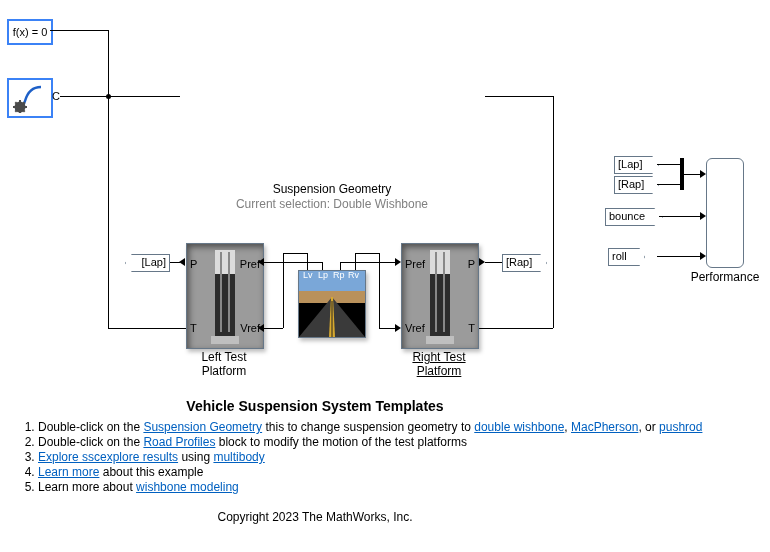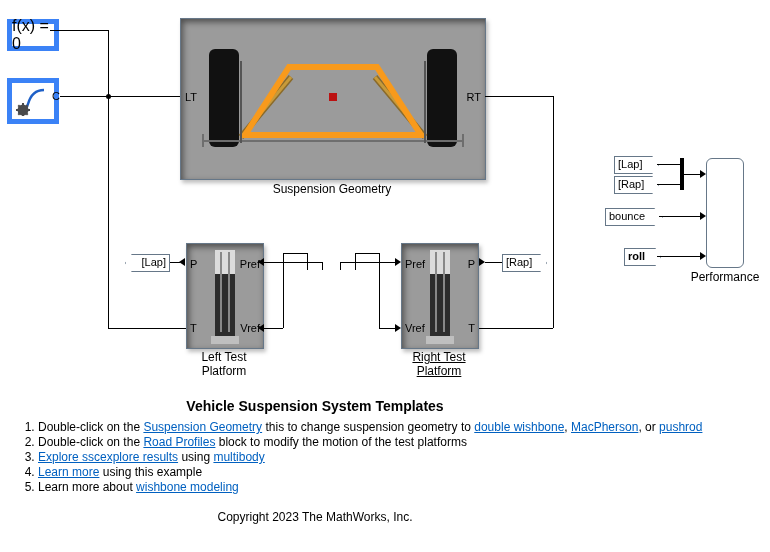--- a/index.html
+++ b/index.html
@@ -10,23 +10,23 @@
     font-family: Arial, Helvetica, sans-serif;
     background: #fff;
     color: #000;
     font-size: 12px;
   }
   .canvas { position: relative; width: 770px; height: 552px; }
 
   
   .src-block {
     position: absolute;
-    border: 5px solid #3b82f6;
+    border: 2px solid #3b82f6;
     background: #fff;
-    font-size: 16px;
+    font-size: 11px;
     display: flex;
     align-items: center;
     justify-content: center;
   }
 
   
   .port-out {
     position: absolute;
     width: 0; height: 0;
     border-top: 4px solid transparent;
@@ -157,48 +157,22 @@
   <div class="port-label" style="left:52px; top:90px;">C</div>
 
   <div class="h-line" style="left:50px; top:30px; width:58px;"></div>
   <div class="v-line" style="left:108px; top:30px; height:66px;"></div>
 
   <div class="h-line" style="left:60px; top:96px; width:120px;"></div>
   <div class="dot" style="left:108px; top:96px;"></div>
 
   <div class="v-line" style="left:108px; top:96px; height:232px;"></div>
 
-  <div class="big-block" style="left:180px; top:18px; width:304px; height:160px;">
-
-    <span class="port-label" style="left:4px; top:72px;">LT</span>
-    <span class="port-label" style="right:4px; top:72px;">RT</span>
-
-    <svg width="304" height="160" style="position:absolute;left:0;top:0;">
-
-      <rect x="28" y="30" width="30" height="98" rx="6" fill="#111"></rect>
-      <rect x="246" y="30" width="30" height="98" rx="6" fill="#111"></rect>
-
-      <line x1="22" y1="122" x2="282" y2="122" stroke="#6e6e6e" stroke-width="2"></line>
-      <line x1="22" y1="115" x2="22" y2="128" stroke="#6e6e6e" stroke-width="2"></line>
-      <line x1="282" y1="115" x2="282" y2="128" stroke="#6e6e6e" stroke-width="2"></line>
-
-      <line x1="60" y1="118" x2="110" y2="58" stroke="#8a6a2a" stroke-width="6"></line>
-      <line x1="60" y1="118" x2="110" y2="58" stroke="#c79a3a" stroke-width="3"></line>
-
-      <line x1="244" y1="118" x2="194" y2="58" stroke="#8a6a2a" stroke-width="6"></line>
-      <line x1="244" y1="118" x2="194" y2="58" stroke="#c79a3a" stroke-width="3"></line>
-
-      <polygon points="108,48 196,48 240,116 64,116" fill="none" stroke="#f89a1c" stroke-width="6"></polygon>
-
-      <rect x="148" y="74" width="8" height="8" fill="#b11"></rect>
-      <line x1="60" y1="42" x2="60" y2="124" stroke="#555" stroke-width="2"></line>
-      <line x1="244" y1="42" x2="244" y2="124" stroke="#555" stroke-width="2"></line>
-    </svg>
-  </div>
   <div class="caption" style="left:180px; top:182px; width:304px;">Suspension Geometry</div>
+  <div class="sub-caption" style="left:182px; top:197px;">Current selection: Double Wishbone</div>
 
   <div class="h-line" style="left:485px; top:96px; width:68px;"></div>
   <div class="v-line" style="left:553px; top:96px; height:232px;"></div>
   <div class="h-line" style="left:478px; top:328px; width:75px;"></div>
 
   <div class="h-line" style="left:108px; top:328px; width:78px;"></div>
 
   <div class="big-block" style="left:186px; top:243px; width:76px; height:104px;">
     <span class="port-label" style="left:3px; top:14px;">P</span>
     <span class="port-label" style="left:3px; top:78px;">T</span>
@@ -232,20 +206,36 @@
       <rect x="24" y="92" width="28" height="8" fill="#bfbfbf"></rect>
     </svg>
   </div>
   <div class="caption" style="left:401px; top:350px; width:76px; white-space:pre-line;text-decoration:underline;">Right Test
 Platform</div>
 
   <div class="port-out" style="left:479px; top:258px;"></div>
   <div class="h-line" style="left:485px; top:262px; width:17px;"></div>
   <div class="tag right-point" style="left:502px; top:254px; width:32px;"><span>[Rap]</span></div>
 
+  <div class="big-block" style="left:298px; top:270px; width:66px; height:66px; background:#000; padding:0;">
+    <svg width="66" height="66" style="display:block">
+
+      <rect x="0" y="0" width="66" height="30" fill="#7aa7d8"></rect>
+      <rect x="0" y="20" width="66" height="12" fill="#b9915b"></rect>
+
+      <polygon points="33,26 66,66 0,66" fill="#3a3a3a"></polygon>
+      <polygon points="32,26 34,26 36,66 30,66" fill="#d7a92e"></polygon>
+      <line x1="33" y1="30" x2="33" y2="66" stroke="#222" stroke-width="1"></line>
+    </svg>
+
+    <span class="port-label" style="left:4px;  top:-1px; font-size:9px; color:#fff;">Lv</span>
+    <span class="port-label" style="left:19px; top:-1px; font-size:9px; color:#fff;">Lp</span>
+    <span class="port-label" style="left:34px; top:-1px; font-size:9px; color:#fff;">Rp</span>
+    <span class="port-label" style="left:49px; top:-1px; font-size:9px; color:#fff;">Rv</span>
+  </div>
 
   <div class="v-line" style="left:307px; top:253px; height:17px;"></div>
   <div class="h-line" style="left:283px; top:253px; width:24px;"></div>
   <div class="v-line" style="left:283px; top:253px; height:75px;"></div>
   <div class="h-line" style="left:263px; top:328px; width:20px;"></div>
   <div class="port-in port-in-left" style="left:258px; top:324px;"></div>
 
   <div class="v-line" style="left:322px; top:262px; height:8px;"></div>
   <div class="h-line" style="left:263px; top:262px; width:59px;"></div>
   <div class="port-in port-in-left" style="left:258px; top:258px;"></div>
@@ -256,21 +246,21 @@
 
   <div class="v-line" style="left:355px; top:253px; height:17px;"></div>
   <div class="h-line" style="left:355px; top:253px; width:24px;"></div>
   <div class="v-line" style="left:379px; top:253px; height:75px;"></div>
   <div class="h-line" style="left:379px; top:328px; width:20px;"></div>
   <div class="port-in" style="left:395px; top:324px;"></div>
 
   <div class="tag right-point" style="left:614px; top:156px; width:32px;"><span>[Lap]</span></div>
   <div class="tag right-point" style="left:614px; top:176px; width:32px;"><span>[Rap]</span></div>
   <div class="tag right-point" style="left:605px; top:208px; width:45px;"><span>bounce</span></div>
-  <div class="tag right-point" style="left:624px; top:248px; width:24px;font-weight:bold;"><span>roll</span></div>
+  <div class="tag right-point" style="left:608px; top:248px; width:24px;"><span>roll</span></div>
 
   <div class="h-line" style="left:657px; top:164px; width:23px;"></div>
   <div class="h-line" style="left:657px; top:184px; width:23px;"></div>
   <div class="mux" style="left:680px; top:158px; height:32px;"></div>
   <div class="h-line" style="left:684px; top:174px; width:20px;"></div>
   <div class="port-in" style="left:700px; top:170px;"></div>
 
   <div class="h-line" style="left:659px; top:216px; width:45px;"></div>
   <div class="port-in" style="left:700px; top:212px;"></div>
   <div class="h-line" style="left:657px; top:256px; width:47px;"></div>
@@ -285,21 +275,21 @@
     <li>
       <span>Double-click on the </span><a class="lnk">Suspension Geometry</a><span> this to change suspension geometry to </span><a class="lnk">double wishbone</a><span>, </span><a class="lnk">MacPherson</a><span>, or </span><a class="lnk">pushrod</a>
     </li>
     <li>
       <span>Double-click on the </span><a class="lnk">Road Profiles</a><span> block to modify the motion of the test platforms</span>
     </li>
     <li>
       <a class="lnk">Explore sscexplore results</a><span> using </span><a class="lnk">multibody</a>
     </li>
     <li>
-      <a class="lnk">Learn more</a><span> using this example</span>
+      <a class="lnk">Learn more</a><span> about this example</span>
     </li>
     <li>
       <span>Learn more about </span><a class="lnk">wishbone modeling</a>
     </li>
   </ol>
 
   <div class="copyright" style="top:510px; left:-70px;">Copyright 2023 The MathWorks, Inc.</div>
 
 </div>
 

